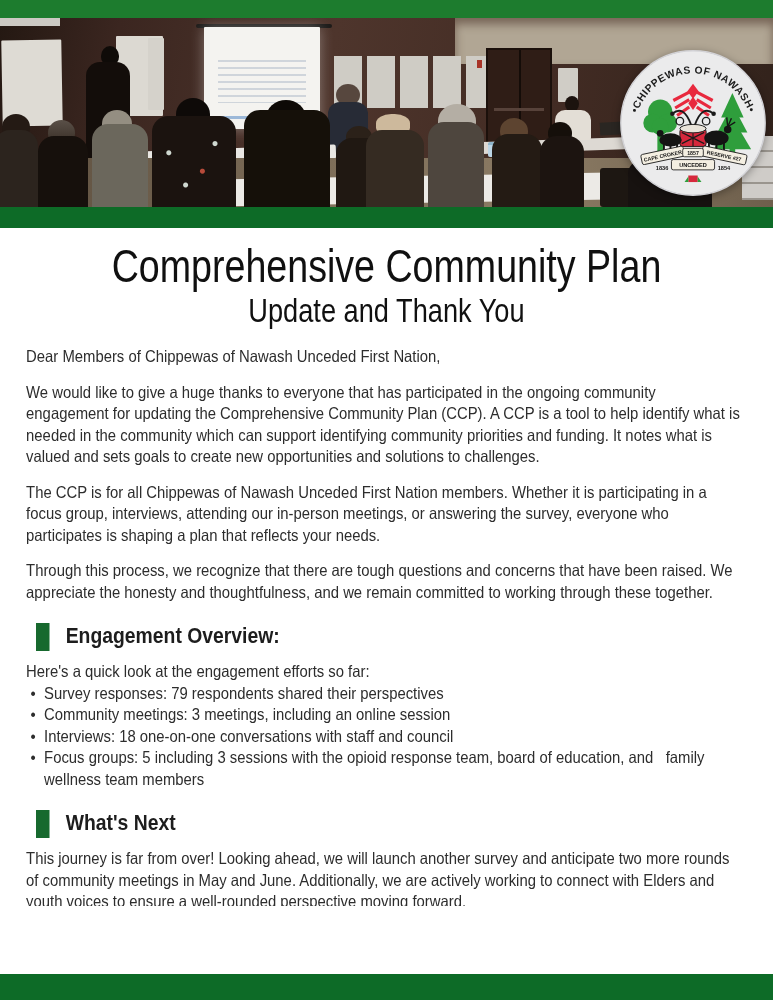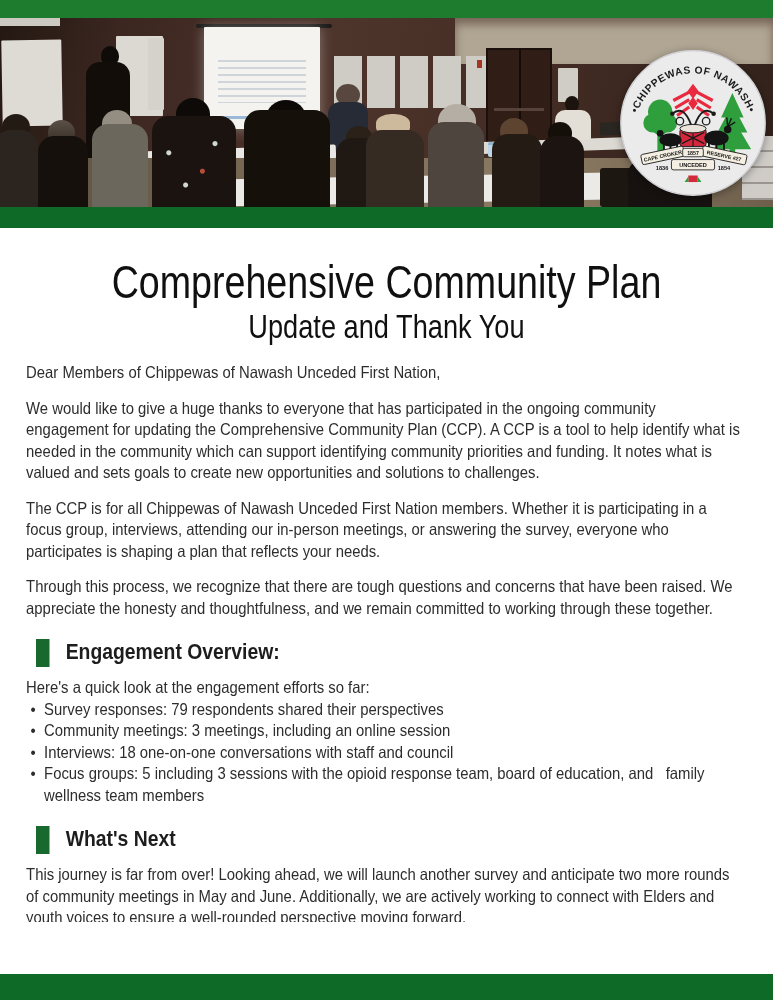--- a/index.html
+++ b/index.html
@@ -79,21 +79,21 @@
   .b8a{left:428px;top:104px;width:56px;height:86px;background:#4e463e;}
   .h9a{left:500px;top:100px;width:28px;height:26px;background:#5d4430;}
   .b9a{left:492px;top:116px;width:50px;height:74px;background:#241b14;}
   .h10a{left:548px;top:104px;width:24px;height:22px;background:#150f0a;}
   .b10a{left:540px;top:118px;width:44px;height:72px;background:#1c1410;}
   .corner-person{left:628px;top:142px;width:84px;height:48px;background:#171210;border-radius:14px 14px 0 0;}
   .boxes{left:742px;top:118px;width:31px;height:64px;background:repeating-linear-gradient(#cfccc8 0 14px,#9a958e 14px 16px);}
   #logo{position:absolute;left:618px;top:30px;width:150px;height:150px;filter:drop-shadow(0 2px 4px rgba(0,0,0,.35));}
 
   
-  #content{position:absolute;left:0;top:244px;width:773px;height:678px;background:#ffffff;overflow:hidden;}
+  #content{position:absolute;left:0;top:228px;width:773px;height:678px;background:#ffffff;overflow:hidden;}
   #title-block{margin-top:13px;text-align:center;transform:scaleX(.8);transform-origin:50% 0;color:#101010;}
   #title-main{font-size:47px;line-height:50px;font-weight:normal;margin:0;}
   #title-sub{font-size:34px;line-height:38px;font-weight:normal;margin:0;}
   #condensed{width:859px;transform:scaleX(.9);transform-origin:0 0;
              padding:17px 36px 0 29px;box-sizing:border-box;font-size:16.5px;line-height:21.5px;color:#2d2d2d;}
   #condensed p{margin:0 0 14px 0;}
   .section-head{display:flex;align-items:center;margin:20px 0 10px 11px;}
   .marker{width:15px;height:28px;background:#17692e;margin-right:18px;flex:0 0 auto;}
   .section-title{font-size:21.5px;font-weight:bold;color:#1d1d1d;}
   ul.bullets{list-style:none;margin:0 0 14px 0;padding:0;}

